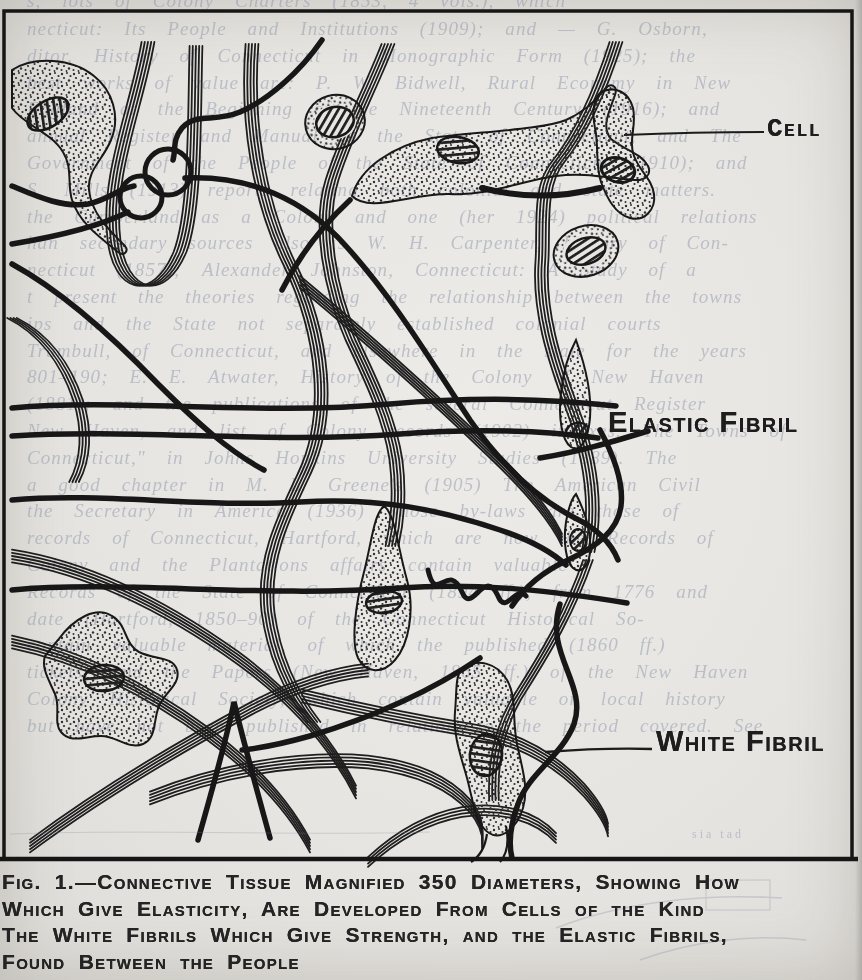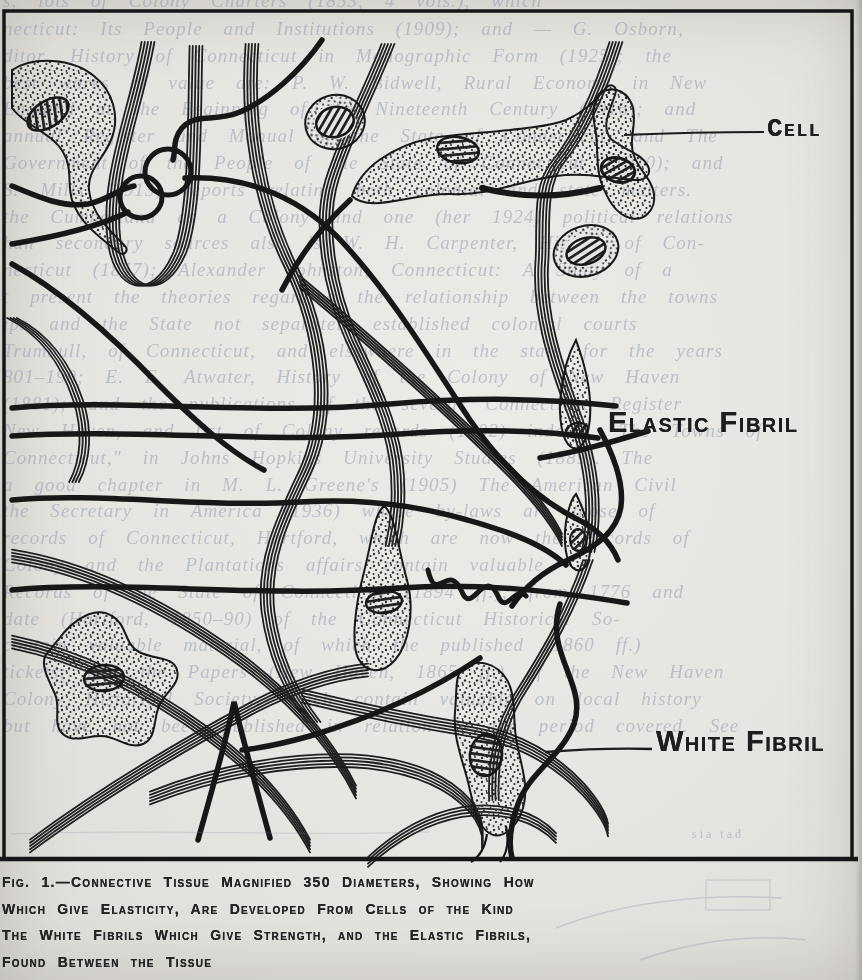--- a/index.html
+++ b/index.html
@@ -5,21 +5,21 @@
   html,body{margin:0;padding:0;background:#555;}
   .page{
     position:relative;width:862px;height:980px;overflow:hidden;
     background:radial-gradient(ellipse at 55% 42%, #edebe7 0%, #e7e5e1 55%, #dedcd8 100%);
     font-family:"Liberation Sans",sans-serif;
     box-shadow:inset 0 0 70px rgba(110,105,95,.28);
   }
   .page::after{content:"";position:absolute;top:0;right:0;width:7px;height:100%;
     background:linear-gradient(to left, rgba(70,70,70,.22), rgba(70,70,70,0));pointer-events:none;}
   
-  .ghost{position:absolute;inset:0;z-index:0;}
+  .ghost{position:absolute;inset:0;z-index:0;margin-left:24px;}
   .gline{
     position:absolute;left:3px;width:857px;height:22px;white-space:nowrap;overflow:hidden;
     font-family:"Liberation Serif",serif;font-size:19px;font-style:italic;
     letter-spacing:1.1px;word-spacing:15px;
     color:#8automatic590a8;color:#8590a8;opacity:.46;filter:blur(.45px);
   }
   .gmark{
     position:absolute;left:692px;top:827px;z-index:0;
     font-family:"Liberation Serif",serif;font-size:12px;letter-spacing:3px;
     color:#96a0b5;opacity:.55;filter:blur(.4px);
@@ -31,21 +31,21 @@
     color:#1d1d1d;letter-spacing:1.5px;white-space:nowrap;
     font-family:"Liberation Sans",sans-serif;text-shadow:0 0 .4px #1d1d1d;
   }
   .lbl-cell{left:767px;top:114px;font-size:26px;font-family:Liberation Mono, monospace;}
   .lbl-elastic{left:608px;top:406px;font-size:29px;}
   .lbl-white{left:656px;top:725px;font-size:29px;}
   
   .caption{position:absolute;left:2px;top:869px;width:858px;z-index:2;}
   .cap-line{
     font-weight:700;font-variant:small-caps;color:#242424;
-    font-size:14px;line-height:26.5px;letter-spacing:1.3px;word-spacing:6px;
+    font-size:21px;line-height:26.5px;letter-spacing:1.3px;word-spacing:6px;
     white-space:nowrap;text-shadow:0 0 .4px #242424;
   }
 </style>
 </head>
 <body>
 
 <div class="page">
 
   <div class="ghost">
     <div class="gline" style="top:-10px">s, lots of Colony Charters (1853, 4 vols.), which</div>
@@ -296,16 +296,16 @@
   </svg>
 
   <div class="lbl lbl-cell">Cell</div>
   <div class="lbl lbl-elastic">Elastic Fibril</div>
   <div class="lbl lbl-white">White Fibril</div>
 
   <div class="caption">
     <div class="cap-line">Fig. 1.—Connective Tissue Magnified 350 Diameters, Showing How</div>
     <div class="cap-line">Which Give Elasticity, Are Developed From Cells of the Kind</div>
     <div class="cap-line">The White Fibrils Which Give Strength, and the Elastic Fibrils,</div>
-    <div class="cap-line">Found Between the Tissue</div>
+    <div class="cap-line">Found Between the People</div>
   </div>
 
 </div>
 
 </body></html>

